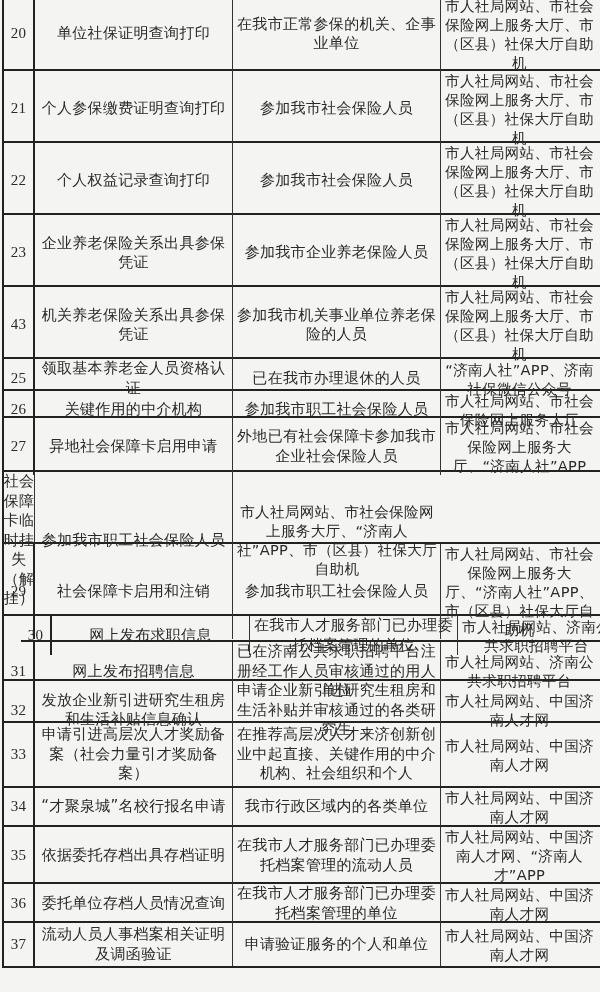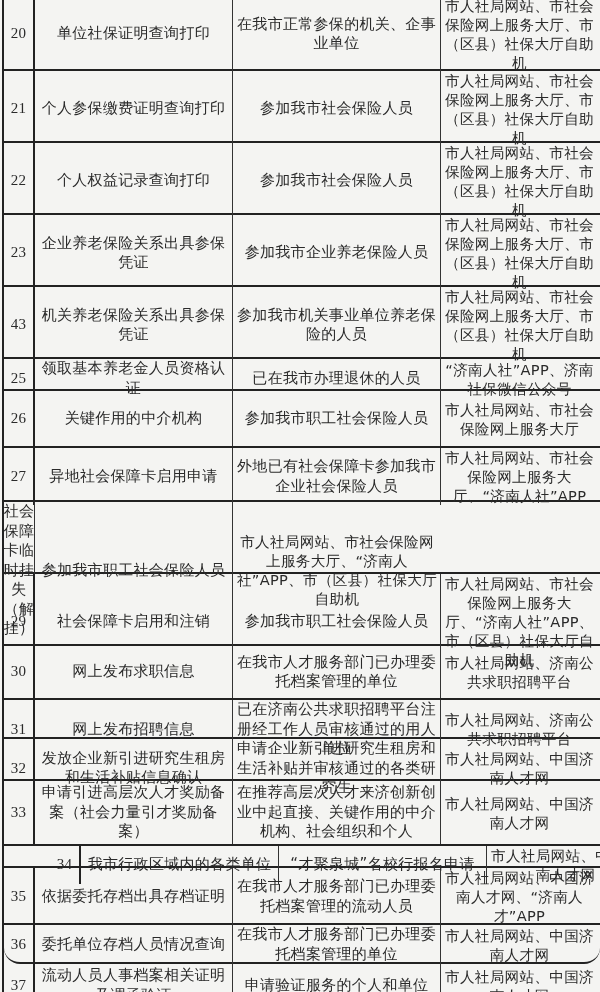--- a/index.html
+++ b/index.html
@@ -50,21 +50,21 @@
       <div class="cell item">机关养老保险关系出具参保凭证</div>
       <div class="cell target">参加我市机关事业单位养老保险的人员</div>
       <div class="cell sv">市人社局网站、市社会保险网上服务大厅、市（区县）社保大厅自助机</div>
     </div>
     <div class="row" style="height: 32px;">
       <div class="cell num">25</div>
       <div class="cell item">领取基本养老金人员资格认证</div>
       <div class="cell target">已在我市办理退休的人员</div>
       <div class="cell sv">“济南人社”APP、济南社保微信公众号</div>
     </div>
-    <div class="row" style="height: 57px;">
+    <div class="row" style="height: 27px;">
       <div class="cell num">26</div>
       <div class="cell item">关键作用的中介机构</div>
       <div class="cell target">参加我市职工社会保险人员</div>
       <div class="cell sv">市人社局网站、市社会保险网上服务大厅</div>
     </div>
     <div class="row" style="height: 54px;">
       <div class="cell num">27</div>
       <div class="cell item">异地社会保障卡启用申请</div>
       <div class="cell target">外地已有社会保障卡参加我市企业社会保险人员</div>
       <div class="cell sv">市人社局网站、市社会保险网上服务大厅、“济南人社”APP</div>
@@ -73,21 +73,21 @@
       <div class="cell item">社会保障卡临时挂失（解挂）</div>
       <div class="cell target">参加我市职工社会保险人员</div>
       <div class="cell sv">市人社局网站、市社会保险网上服务大厅、“济南人社”APP、市（区县）社保大厅自助机</div>
     </div>
     <div class="row" style="height: 72px;">
       <div class="cell num">29</div>
       <div class="cell item">社会保障卡启用和注销</div>
       <div class="cell target">参加我市职工社会保险人员</div>
       <div class="cell sv">市人社局网站、市社会保险网上服务大厅、“济南人社”APP、市（区县）社保大厅自助机</div>
     </div>
-    <div class="row" style="height: 54px;">
+    <div class="row" style="height: 26px; margin-left: 17px;">
       <div class="cell num">30</div>
       <div class="cell item">网上发布求职信息</div>
       <div class="cell target">在我市人才服务部门已办理委托档案管理的单位</div>
       <div class="cell sv">市人社局网站、济南公共求职招聘平台</div>
     </div>
     <div class="row" style="height: 39px;">
       <div class="cell num">31</div>
       <div class="cell item">网上发布招聘信息</div>
       <div class="cell target">已在济南公共求职招聘平台注册经工作人员审核通过的用人单位</div>
       <div class="cell sv">市人社局网站、济南公共求职招聘平台</div>
@@ -97,33 +97,33 @@
       <div class="cell item">发放企业新引进研究生租房和生活补贴信息确认</div>
       <div class="cell target">申请企业新引进研究生租房和生活补贴并审核通过的各类研究生</div>
       <div class="cell sv">市人社局网站、中国济南人才网</div>
     </div>
     <div class="row" style="height: 65px;">
       <div class="cell num">33</div>
       <div class="cell item">申请引进高层次人才奖励备案（社会力量引才奖励备案）</div>
       <div class="cell target">在推荐高层次人才来济创新创业中起直接、关键作用的中介机构、社会组织和个人</div>
       <div class="cell sv">市人社局网站、中国济南人才网</div>
     </div>
-    <div class="row" style="height: 22px; padding-left: 46px;">
+    <div class="row" style="height: 39px;">
       <div class="cell num">34</div>
+      <div class="cell item">“才聚泉城”名校行报名申请</div>
       <div class="cell target">我市行政区域内的各类单位</div>
-      <div class="cell item">“才聚泉城”名校行报名申请</div>
       <div class="cell sv">市人社局网站、中国济南人才网</div>
     </div>
     <div class="row" style="height: 57px;">
       <div class="cell num">35</div>
       <div class="cell item">依据委托存档出具存档证明</div>
       <div class="cell target">在我市人才服务部门已办理委托档案管理的流动人员</div>
       <div class="cell sv">市人社局网站、中国济南人才网、“济南人才”APP</div>
     </div>
-    <div class="row" style="height: 39px; border-radius: 16px;">
+    <div class="row" style="height: 39px;">
       <div class="cell num">36</div>
       <div class="cell item">委托单位存档人员情况查询</div>
       <div class="cell target">在我市人才服务部门已办理委托档案管理的单位</div>
       <div class="cell sv">市人社局网站、中国济南人才网</div>
     </div>
     <div class="row" style="height: 45px;">
       <div class="cell num">37</div>
       <div class="cell item">流动人员人事档案相关证明及调函验证</div>
       <div class="cell target">申请验证服务的个人和单位</div>
       <div class="cell sv">市人社局网站、中国济南人才网</div>

